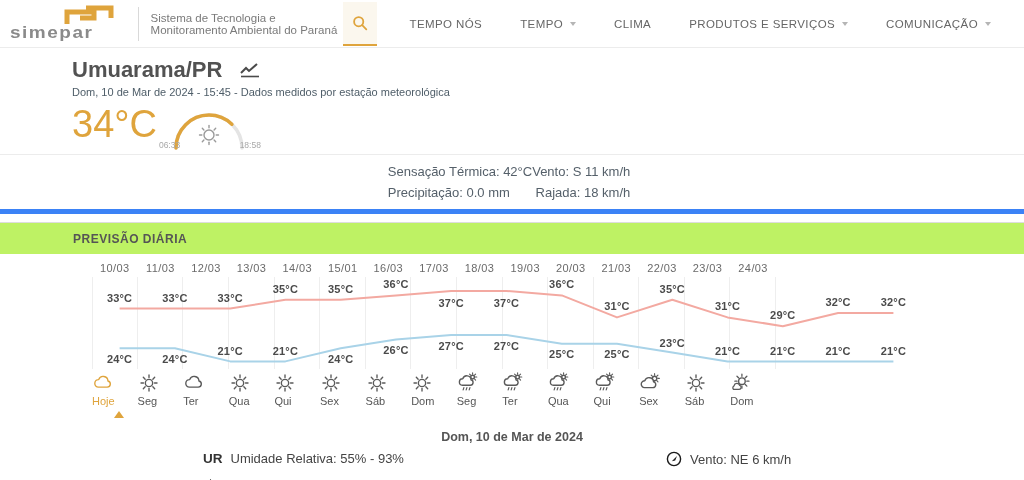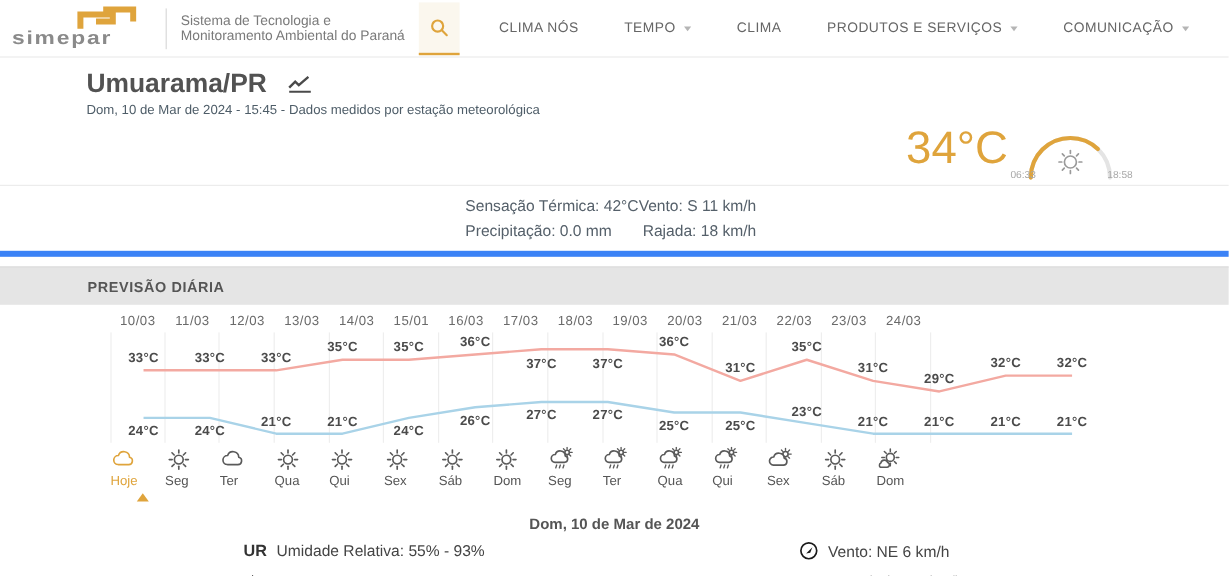--- a/index.html
+++ b/index.html
@@ -23,34 +23,34 @@
     display:flex; align-items:center; cursor:pointer; white-space:nowrap; }
   .caret { display:inline-block; margin-left:7px; width:0; height:0;
     border-left:3.5px solid transparent; border-right:3.5px solid transparent;
     border-top:4px solid #b5b5b5; }
 
   
   .loc-block { padding:9px 0 0 72px; }
   .loc-title-row { display:flex; align-items:center; gap:18px; }
   .loc-title { font-size:22px; font-weight:600; color:#525252; }
   .loc-sub { font-size:11px; color:#4e5d68; margin-top:3px; }
-  .temp-row { display:flex; justify-content:flex-end; align-items:flex-start;
+  .temp-row { display:flex; justify-content:flex-start; align-items:flex-start;
     padding:6px 80px 4px 72px; height:56px; }
   .temp { font-size:38px; color:#dfa43c; line-height:1.1; }
   .sun-widget { position:relative; width:104px; height:50px; }
   .sun-time { position:absolute; bottom:4px; font-size:8.5px; color:#a8a8a8; }
   .sun-time.rise { left:2px; } .sun-time.set { right:0; }
 
   .stats { border-top:1px solid #ececec; border-bottom:5px solid #3b82f6;
     display:flex; justify-content:center; padding:6px 78px 6px 72px; }
   .stats .line { font-size:13px; color:#55606a; line-height:21px; }
   .stats-right { text-align:right; }
 
   
-  .band { margin-top:8px; height:32px; background:#e5e5e5; border-top:1px solid #dddddd;
+  .band { margin-top:8px; height:32px; background:#bef264; border-top:1px solid #dddddd;
     display:flex; align-items:center; padding-left:73px; }
   .band-title { font-size:12px; font-weight:700; color:#555; letter-spacing:.5px; }
 
   
   .forecast { margin-left:92px; width:684px; }
   .dates-row { display:flex; padding:8px 0 3px; }
   .dates-row .col { width:55.27px; text-align:center; font-size:11px; color:#6a6a6a;
     letter-spacing:.4px; }
   .chart-zone { position:relative; height:92px; }
   .gridcols { position:absolute; inset:0; display:flex; }
@@ -97,21 +97,21 @@
     <div class="tagline">Sistema de Tecnologia e Monitoramento Ambiental do Paraná</div>
     <div class="nav">
       <div class="search-btn">
         <svg width="16" height="16" viewBox="0 0 16 16">
           <circle cx="6.7" cy="6.7" r="4.6" fill="none" stroke="#dfa43c" stroke-width="1.8"></circle>
           <line x1="10.2" y1="10.2" x2="14.3" y2="14.3" stroke="#dfa43c" stroke-width="1.8" stroke-linecap="round"></line>
         </svg>
       </div>
 
     <div class="nav-item">
-          <span>CLIMA NÓS</span>
+          <span>TEMPO NÓS</span>
         </div>
         <div class="nav-item">
           <span>TEMPO</span>
           <span class="caret"></span>
         </div>
         <div class="nav-item">
           <span>CLIMA</span>
         </div>
         <div class="nav-item">
           <span>PRODUTOS E SERVIÇOS</span>

